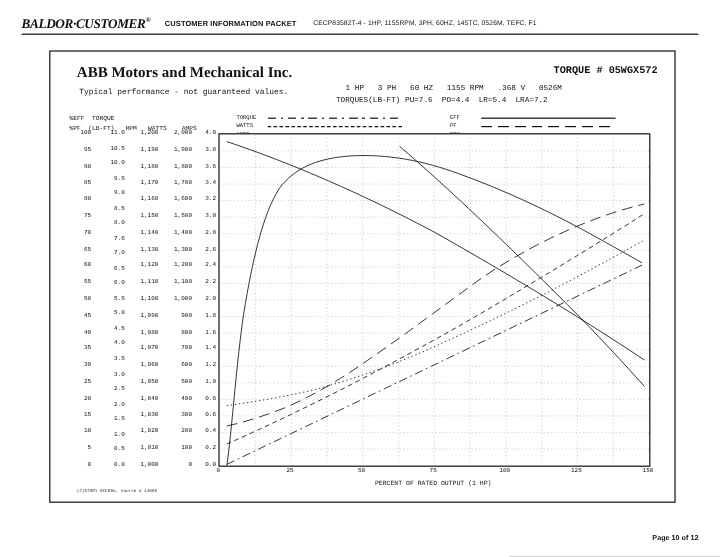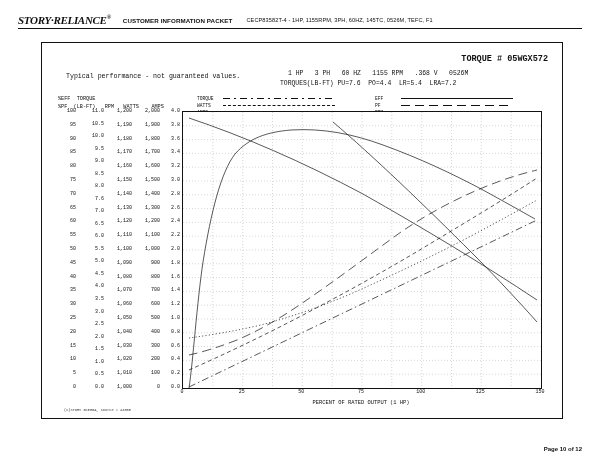--- a/index.html
+++ b/index.html
@@ -230,28 +230,29 @@
     color: #111;
   }
 </style>
 </head>
 <body>
 
 <div id="page">
 
   <div id="header">
     <div id="brand">
-      <span>STORY·RELIANCE</span><span class="reg">®</span>
+      <span>BALDOR·CUSTOMER</span><span class="reg">®</span>
     </div>
     <div id="packet-title">CUSTOMER INFORMATION PACKET</div>
     <div id="packet-sub">CECP83582T-4 - 1HP, 1155RPM, 3PH, 60HZ, 145TC, 0526M, TEFC, F1</div>
   </div>
 
   <div id="sheet">
 
+    <div id="co-title">ABB Motors and Mechanical Inc.</div>
     <div id="winding">TORQUE # 05WGX572</div>
     <div id="typ-note">Typical performance - not guaranteed values.</div>
     <div id="spec1">1 HP   3 PH   60 HZ   1155 RPM   .368 V   0526M</div>
     <div id="spec2">TORQUES(LB-FT) PU=7.6  PO=4.4  LR=5.4  LRA=7.2</div>
 
     <div class="legend-col" style="left:155px; top:52px;">
       <div class="legend-row">
         <span class="legend-lbl">TORQUE</span>
         <span class="legend-line ls-dashdot"></span>
       </div>

